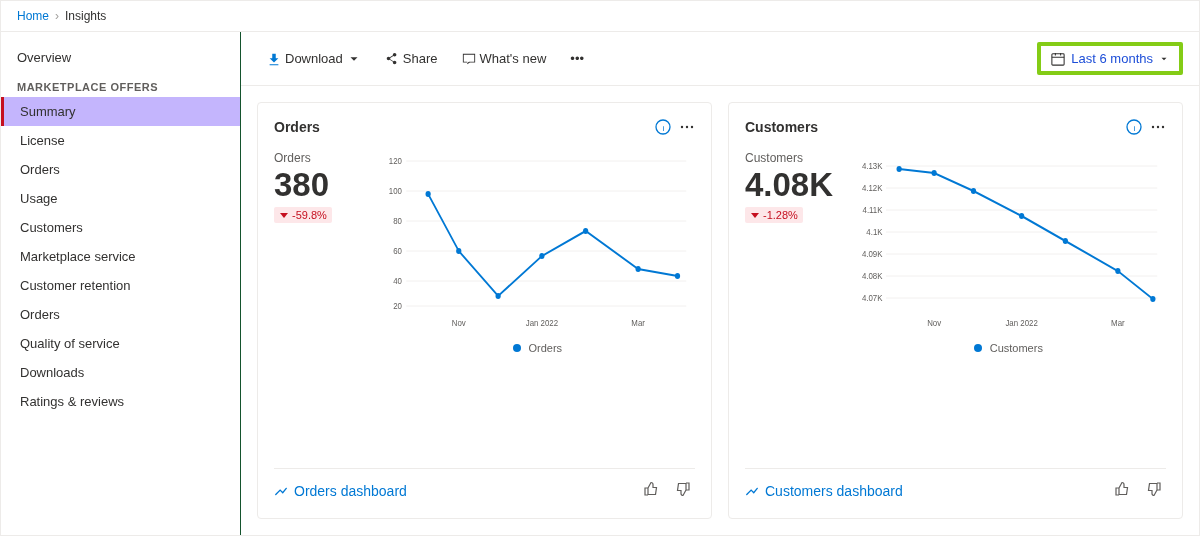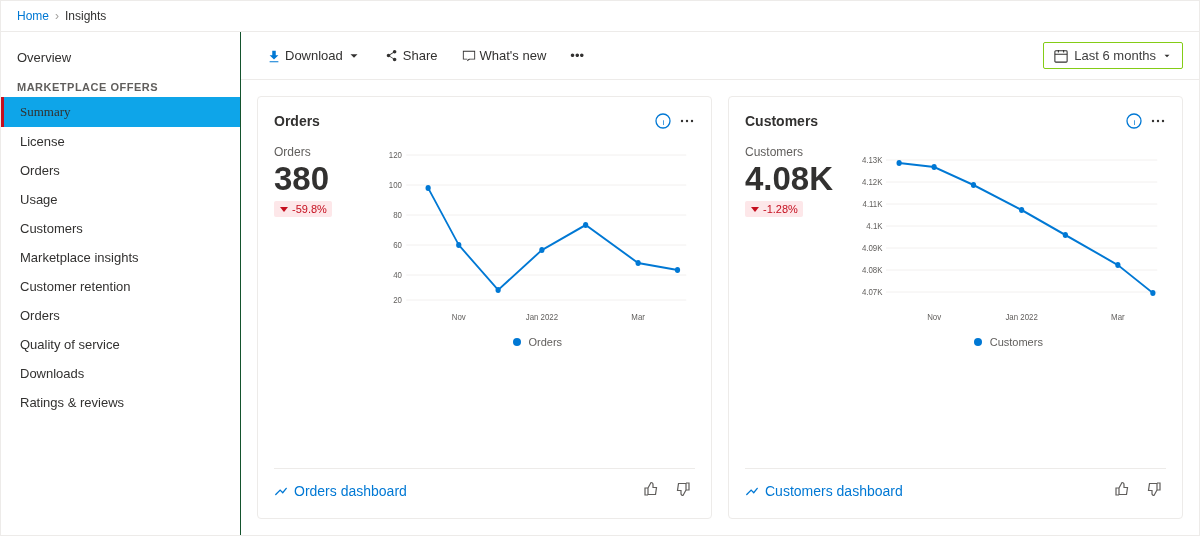--- a/index.html
+++ b/index.html
@@ -13,31 +13,31 @@
     .breadcrumb-current { color: #323130; font-weight: 500; }
     
     
     .main-layout { display: flex; flex: 1; overflow: hidden; }
     
     
     .sidebar { width: 240px; min-width: 240px; border-right: 1px solid #14532d; padding: 12px 0; overflow-y: auto; }
     .sidebar-overview { padding: 6px 16px; font-size: 13px; color: #323130; cursor: pointer; }
     .sidebar-section-label { padding: 10px 16px 4px; font-size: 11px; font-weight: 600; color: #605e5c; text-transform: uppercase; letter-spacing: 0.5px; }
     .sidebar-item { padding: 7px 16px; font-size: 13px; color: #323130; cursor: pointer; border-left: 3px solid transparent; }
-    .sidebar-item.active { background: #0ea5e9; border-left: 3px solid #c50f1f; font-weight: 500; font-family: Liberation Serif, serif; }
+    .sidebar-item.active { background: #c4b5fd; border-left: 3px solid #c50f1f; font-weight: 500; }
     
     
     .content-area { flex: 1; display: flex; flex-direction: column; overflow: hidden; }
     
     
     .toolbar { padding: 10px 16px; border-bottom: 1px solid #edebe9; display: flex; align-items: center; gap: 4px; }
     .toolbar-btn { display: flex; align-items: center; gap: 4px; padding: 5px 10px; font-size: 13px; color: #323130; cursor: pointer; border: none; background: none; border-radius: 2px; }
     .toolbar-btn svg { width: 14px; height: 14px; }
     .toolbar-right { margin-left: auto; display: flex; align-items: center; }
-    .last-months-btn { display: flex; align-items: center; gap: 6px; padding: 5px 10px; font-size: 13px; color: #404040; cursor: pointer; border: 1px solid #84cc16; background: #fff; border-radius: 2px; }
+    .last-months-btn { display: flex; align-items: center; gap: 6px; padding: 5px 10px; font-size: 13px; color: #1d4ed8; cursor: pointer; border: 4px solid #84cc16; background: #fff; border-radius: 2px; }
     
     
     .cards-grid { display: grid; grid-template-columns: 1fr 1fr; gap: 16px; padding: 16px; flex: 1; overflow-y: auto; }
     
     .card { background: #fff; border: 1px solid #edebe9; border-radius: 4px; padding: 16px; display: flex; flex-direction: column; }
     .card-header { display: flex; align-items: center; justify-content: space-between; margin-bottom: 8px; }
     .card-title { font-size: 14px; font-weight: 600; color: #323130; }
     .card-header-actions { display: flex; align-items: center; gap: 8px; }
     .card-metric-label { font-size: 12px; color: #605e5c; margin-bottom: 2px; }
     .card-metric-value { font-size: 33px; font-weight: 700; color: #323130; line-height: 1.1; }
@@ -70,21 +70,21 @@
 
     <div class="sidebar">
       <div class="sidebar-overview">Overview</div>
       <div class="sidebar-section-label">Marketplace offers</div>
 
       <div class="sidebar-item active">Summary</div>
       <div class="sidebar-item">License</div>
       <div class="sidebar-item">Orders</div>
       <div class="sidebar-item">Usage</div>
       <div class="sidebar-item">Customers</div>
-      <div class="sidebar-item">Marketplace insights</div>
+      <div class="sidebar-item">Marketplace service</div>
       <div class="sidebar-item">Customer retention</div>
       <div class="sidebar-item">Orders</div>
       <div class="sidebar-item">Quality of service</div>
       <div class="sidebar-item">Downloads</div>
       <div class="sidebar-item">Ratings &amp; reviews</div>
     </div>
 
     <div class="content-area">
 
       <div class="toolbar">

